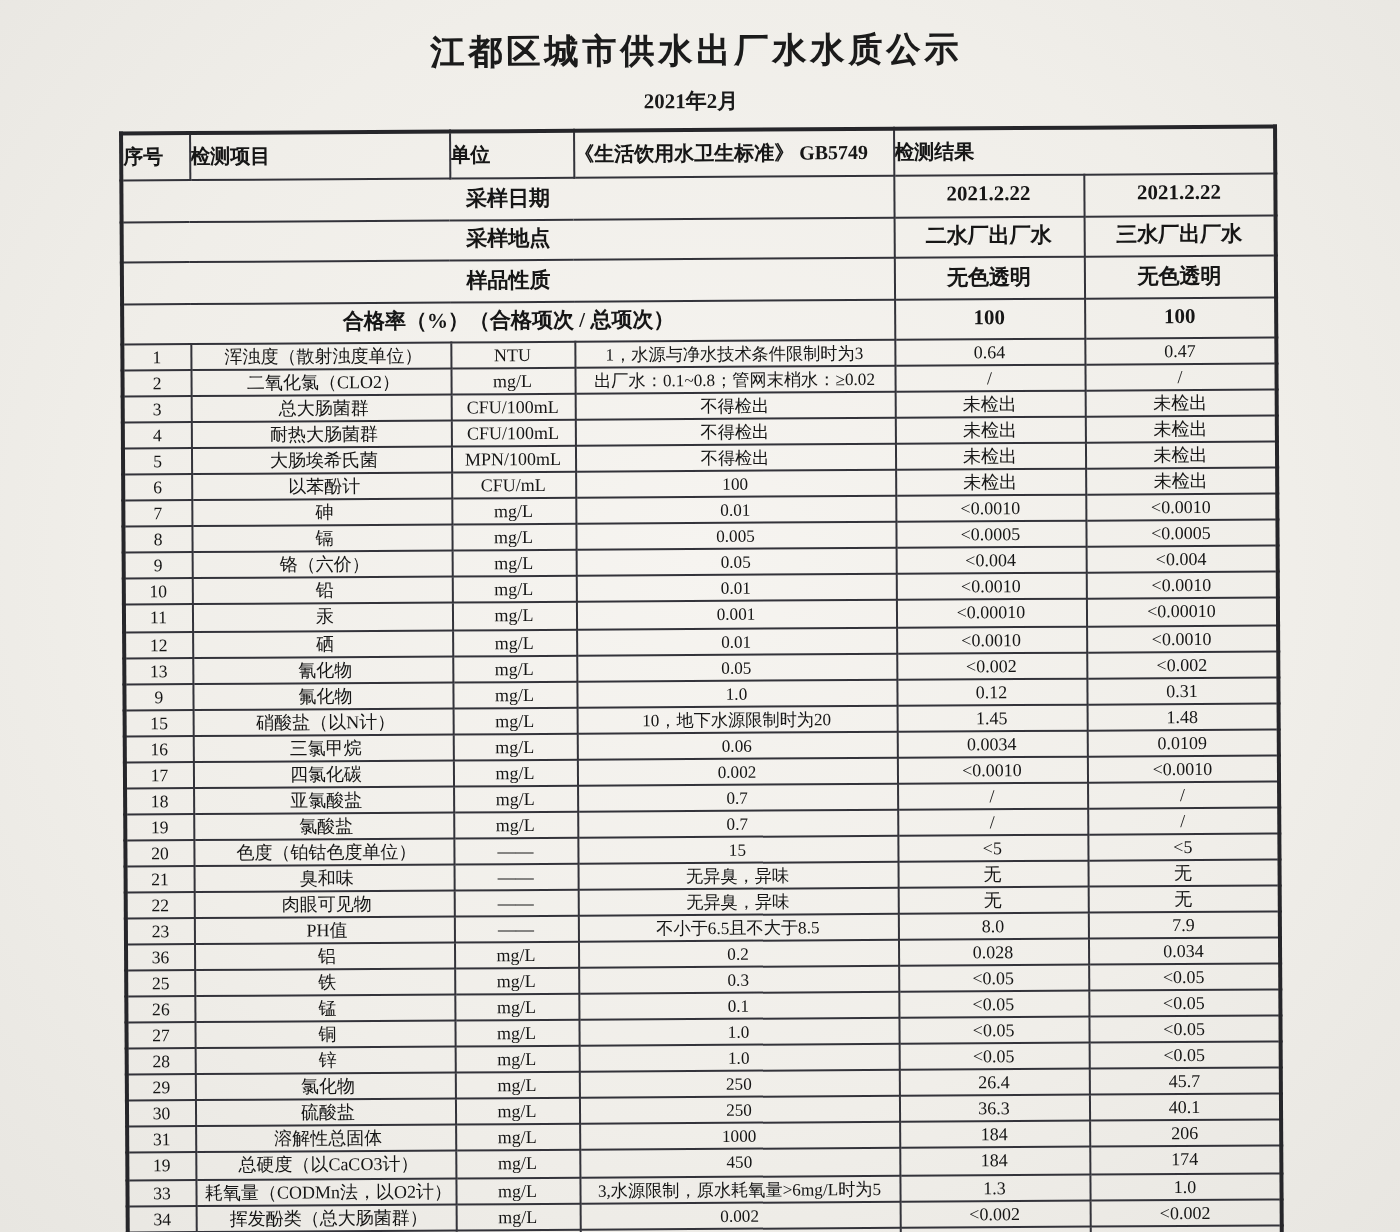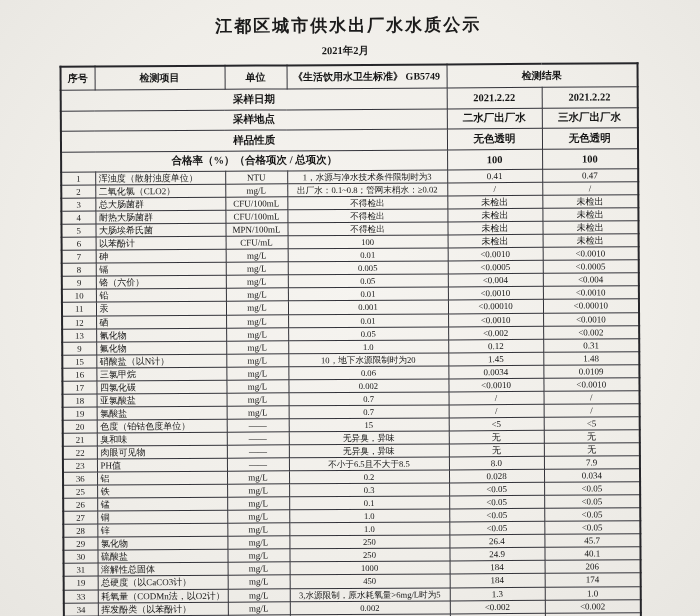--- a/index.html
+++ b/index.html
@@ -35,24 +35,24 @@
   
   col.w-no{width:34px}
   col.w-item{width:130px}
   col.w-unit{width:62px}
   col.w-std{width:160px}
   col.w-r1{width:95px}
   col.w-r2{width:96px}
   
   tr.info td{height:19.5px;font-size:10.5px;text-align:center;font-weight:600;}
   
-  tr.head th{height:22px;font-size:10px;text-align:center;font-weight:bold;}
+  tr.head th{height:22px;font-size:10px;text-align:left;font-weight:bold;}
   
   tbody.results td{height:12.05px;line-height:12.05px;font-size:9px;text-align:center;font-weight:500;}
-  tbody.results td.c-item{text-align:left;padding-left:3px;}
+  tbody.results td.c-item{text-align:center;padding-left:3px;}
   tbody.results td.c-std{font-size:8.6px;}
   tbody.results td.c-no{font-size:8.8px;}
 </style>
 </head>
 <body>
 
 <div class="sheet">
   <h1 class="title">江都区城市供水出厂水水质公示</h1>
   <div class="subtitle">2021年2月</div>
 
@@ -98,21 +98,21 @@
         <th colspan="2">检测结果</th>
       </tr>
     </thead>
 
     <tbody class="results">
         <tr>
           <td class="c-no">1</td>
           <td class="c-item">浑浊度（散射浊度单位）</td>
           <td class="c-unit">NTU</td>
           <td class="c-std">1，水源与净水技术条件限制时为3</td>
-          <td class="c-res">0.41</td>
+          <td class="c-res">0.64</td>
           <td class="c-res">0.47</td>
         </tr>
         <tr>
           <td class="c-no">2</td>
           <td class="c-item">二氧化氯（CLO2）</td>
           <td class="c-unit">mg/L</td>
           <td class="c-std">出厂水：0.1~0.8；管网末梢水：≥0.02</td>
           <td class="c-res">/</td>
           <td class="c-res">/</td>
         </tr>
@@ -330,21 +330,21 @@
           <td class="c-unit">mg/L</td>
           <td class="c-std">250</td>
           <td class="c-res">26.4</td>
           <td class="c-res">45.7</td>
         </tr>
         <tr>
           <td class="c-no">30</td>
           <td class="c-item">硫酸盐</td>
           <td class="c-unit">mg/L</td>
           <td class="c-std">250</td>
-          <td class="c-res">24.9</td>
+          <td class="c-res">36.3</td>
           <td class="c-res">40.1</td>
         </tr>
         <tr>
           <td class="c-no">31</td>
           <td class="c-item">溶解性总固体</td>
           <td class="c-unit">mg/L</td>
           <td class="c-std">1000</td>
           <td class="c-res">184</td>
           <td class="c-res">206</td>
         </tr>
@@ -359,21 +359,21 @@
         <tr>
           <td class="c-no">33</td>
           <td class="c-item">耗氧量（CODMn法，以O2计）</td>
           <td class="c-unit">mg/L</td>
           <td class="c-std">3,水源限制，原水耗氧量&gt;6mg/L时为5</td>
           <td class="c-res">1.3</td>
           <td class="c-res">1.0</td>
         </tr>
         <tr>
           <td class="c-no">34</td>
-          <td class="c-item">挥发酚类（以苯酚计）</td>
+          <td class="c-item">挥发酚类（总大肠菌群）</td>
           <td class="c-unit">mg/L</td>
           <td class="c-std">0.002</td>
           <td class="c-res">&lt;0.002</td>
           <td class="c-res">&lt;0.002</td>
         </tr>
         <tr>
           <td class="c-no">35</td>
           <td class="c-item">阴离子合成洗涤剂</td>
           <td class="c-unit">mg/L</td>
           <td class="c-std">0.3</td>

